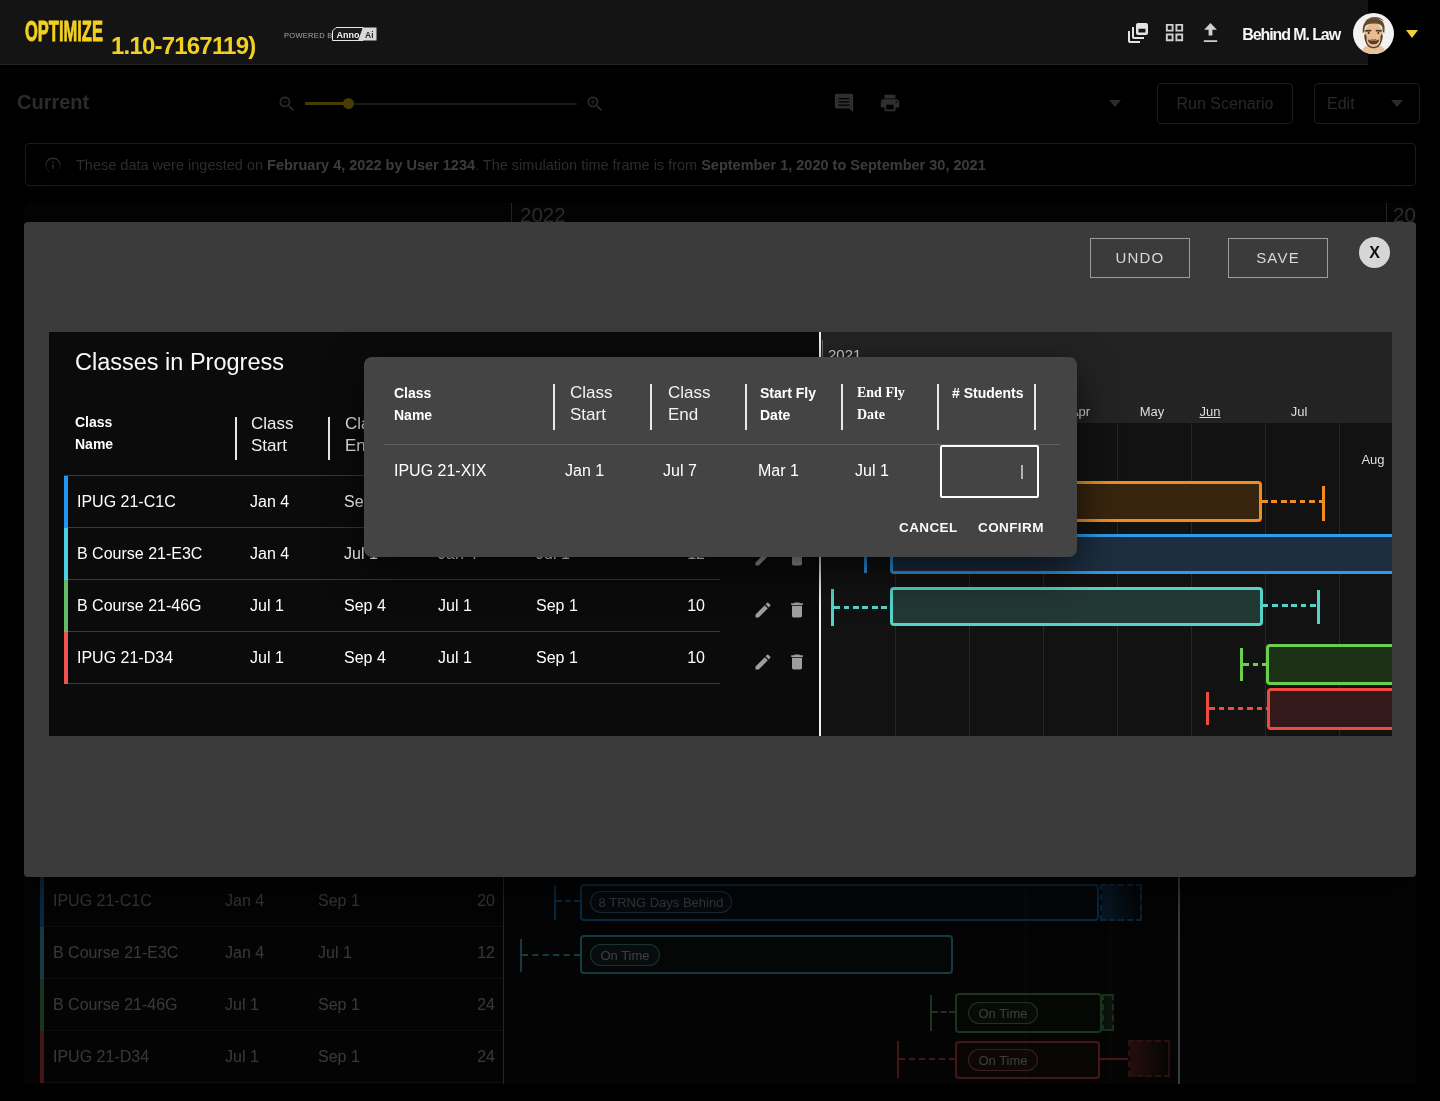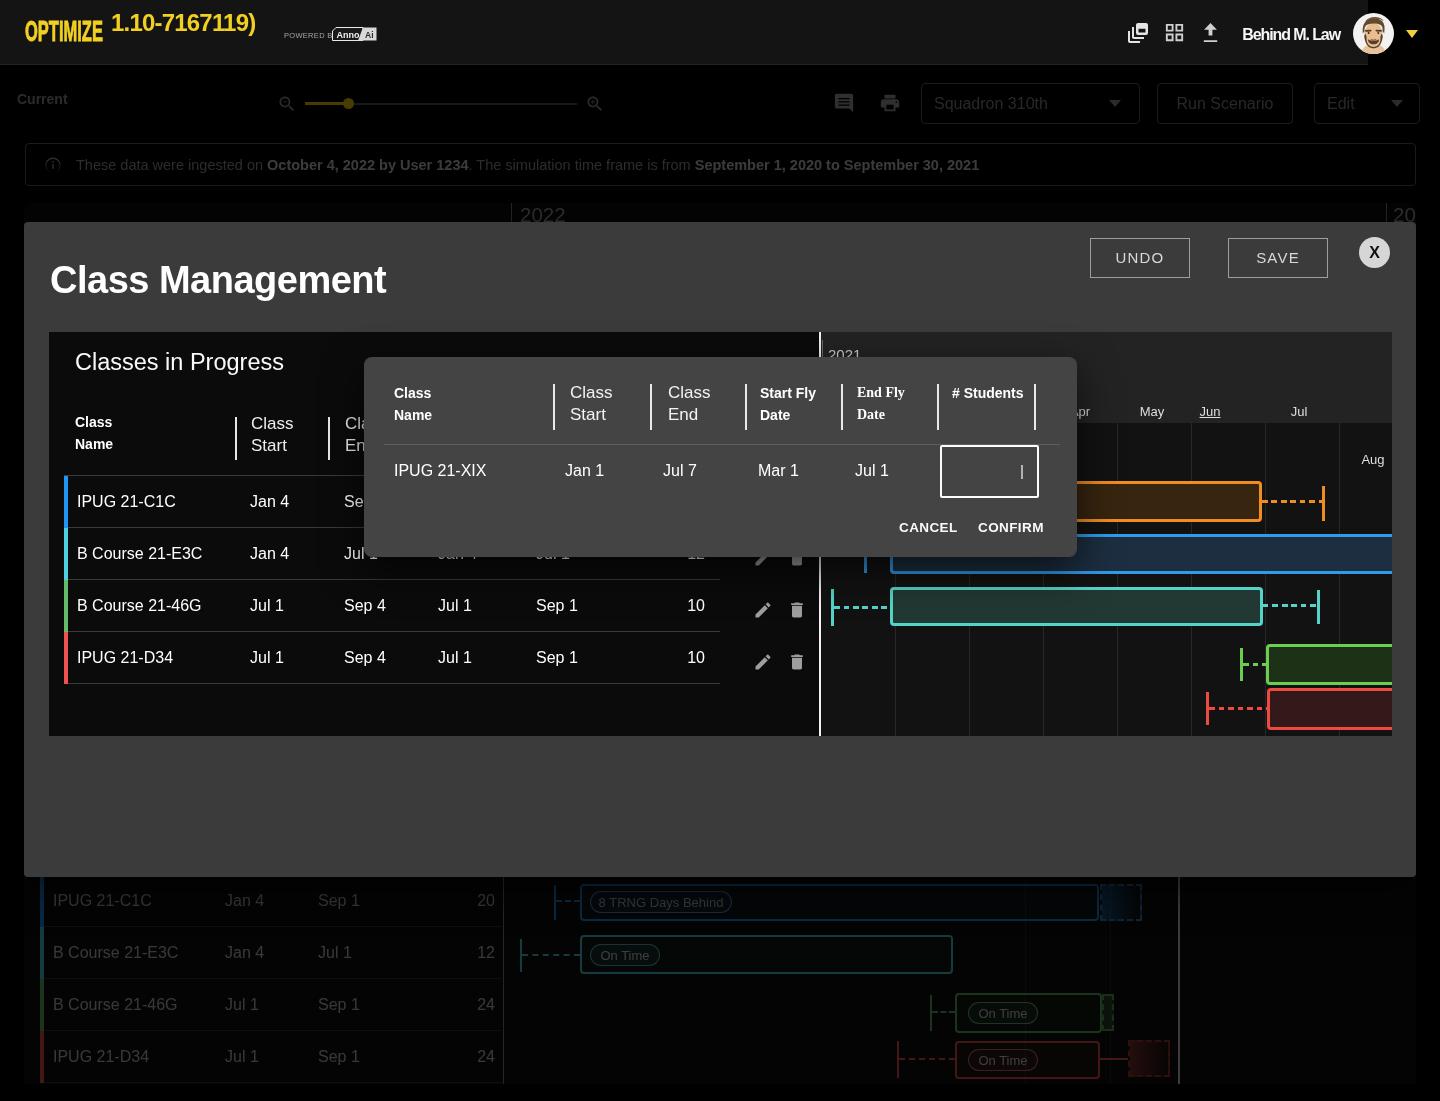--- a/index.html
+++ b/index.html
@@ -4,31 +4,31 @@
 <style>
   * { margin:0; padding:0; box-sizing:border-box; }
   html,body { width:1440px; height:1101px; background:#000; overflow:hidden; }
   body { font-family:"Liberation Sans", sans-serif; position:relative; }
   .abs { position:absolute; }
   #page { position:relative; width:1440px; height:1101px; }
 
   
   #topbar { position:absolute; left:0; top:0; width:1368px; height:65px; background:#141414; border-bottom:1px solid #232323; z-index:50; }
   .logo { position:absolute; left:25px; top:14px; color:#f2d021; font-weight:bold; font-size:30px; letter-spacing:0px; transform:scaleX(0.55); transform-origin:left center; -webkit-text-stroke:0.9px #f2d021; }
-  .ver { position:absolute; left:111px; top:9px; color:#f2d021; font-weight:bold; font-size:24px; letter-spacing:-0.8px; }
+  .ver { position:absolute; left:111px; top:32px; color:#f2d021; font-weight:bold; font-size:24px; letter-spacing:-0.8px; }
   .pwr { position:absolute; left:284px; top:31px; color:#a5a5a5; font-size:7.5px; letter-spacing:0.3px; }
   .anno { position:absolute; left:332px; top:27px; width:45px; height:14px; }
   .hicon { position:absolute; top:21px; }
   .uname { position:absolute; top:26px; left:1222px; width:118px; text-align:right; white-space:nowrap; color:#f7f7f7; font-weight:bold; font-size:16px; letter-spacing:-1.1px; }
   .avatar { position:absolute; left:1353px; top:13px; width:41px; height:41px; }
   .ucaret { position:absolute; left:1406px; top:30px; width:0; height:0; border-left:6.5px solid transparent; border-right:6.5px solid transparent; border-top:8px solid #f3cf3e; }
 
   
   #bg { position:absolute; inset:0; z-index:10; }
-  .cur { position:absolute; left:17px; top:91px; color:#9a9a9a; font-weight:bold; font-size:14px; }
+  .cur { position:absolute; left:17px; top:91px; color:#9a9a9a; font-weight:bold; font-size:20px; }
   .sl-track { position:absolute; left:305px; top:103px; width:272px; height:2px; background:#585858; }
   .sl-fill { position:absolute; left:305px; top:102px; width:43px; height:3px; background:#ffd60a; }
   .sl-knob { position:absolute; left:343px; top:98px; width:11px; height:11px; border-radius:50%; background:#ffd60a; }
   .tbtn { position:absolute; top:83px; height:41px; border:1px solid #666; border-radius:4px; color:#8f8f8f; font-size:16px; }
   .caret { position:absolute; width:0; height:0; border-left:6px solid transparent; border-right:6px solid transparent; border-top:7px solid #9a9a9a; }
   .banner { position:absolute; left:25px; top:143px; width:1391px; height:43px; border:1px solid #636363; border-radius:4px; color:#9e9e9e; font-size:14.5px; }
   .banner b { color:#d4d4d4; }
 
   
   #bigchart { position:absolute; left:24px; top:203px; width:1392px; height:881px; background:#101010; border-radius:8px 8px 0 0; overflow:hidden; }
@@ -90,35 +90,32 @@
         <path d="M15.5 14h-.79l-.28-.27C15.41 12.59 16 11.11 16 9.5 16 5.91 13.09 3 9.5 3S3 5.91 3 9.5 5.91 16 9.5 16c1.61 0 3.09-.59 4.23-1.57l.27.28v.79l5 4.99L20.49 19l-4.99-5zm-6 0C7.01 14 5 11.99 5 9.5S7.01 5 9.5 5 14 7.01 14 9.5 11.99 14 9.5 14zM12 10h-2v2H9v-2H7V9h2V7h1v2h2v1z"></path>
       </svg>
 
     <svg class="abs" style="left:833px; top:92px;" width="22" height="22" viewBox="0 0 24 24" fill="#a8a8a8">
         <path fill-rule="evenodd" d="M21.99 4c0-1.1-.89-2-1.99-2H4c-1.1 0-2 .9-2 2v12c0 1.1.9 2 2 2h14l4 4-.01-18zM6 6.5h12V8H6V6.5zm0 3.5h12v1.5H6V10zm0 3.5h12V15H6v-1.5z"></path>
       </svg>
     <svg class="abs" style="left:879px; top:92px;" width="22" height="22" viewBox="0 0 24 24" fill="#a8a8a8">
         <path d="M19 8H5c-1.66 0-3 1.34-3 3v6h4v4h12v-4h4v-6c0-1.66-1.34-3-3-3zm-3 11H8v-5h8v5zm3-7c-.55 0-1-.45-1-1s.45-1 1-1 1 .45 1 1-.45 1-1 1zm-1-9H6v4h12V3z"></path>
       </svg>
 
-    <div class="tbtn" style="left:921px; width:219px;">
-        <span style="position:absolute; left:12px; top:11px;">Squadron 310th</span>
-      </div>
     <div class="caret" style="left:1109px; top:100px;"></div>
     <div class="tbtn" style="left:1157px; width:136px; text-align:center; line-height:39px;">Run Scenario</div>
     <div class="tbtn" style="left:1314px; width:106px;">
         <span style="position:absolute; left:12px; top:11px;">Edit</span>
       </div>
     <div class="caret" style="left:1391px; top:100px;"></div>
 
     <div class="banner">
       <svg class="abs" style="left:18px; top:12px;" width="18" height="18" viewBox="0 0 24 24" fill="#9e9e9e">
           <path d="M12 2C6.48 2 2 6.48 2 12s4.48 10 10 10 10-4.48 10-10S17.52 2 12 2zm1 15h-2v-6h2v6zm0-8h-2V7h2v2zm-1 13c-4.97 0-9-4.03-9-9s4.03-9 9-9 9 4.03 9 9-4.03 9-9 9z" fill-rule="evenodd"></path>
         </svg>
-      <span style="position:absolute; left:50px; top:13px;">These data were ingested on <b>October 4, 2022 by User 1234</b>. The simulation time frame is from <b>September 1, 2020 to September 30, 2021</b></span>
+      <span style="position:absolute; left:50px; top:13px;">These data were ingested on <b>February 4, 2022 by User 1234</b>. The simulation time frame is from <b>September 1, 2020 to September 30, 2021</b></span>
     </div>
 
     <div id="bigchart">
 
       <div class="abs" style="left:487px; top:0; width:1px; height:19px; background:#888;"></div>
       <div class="abs" style="left:496px; top:0px; color:#a8a8a8; font-size:20.5px;">2022</div>
       <div class="abs" style="left:1362px; top:0; width:1px; height:19px; background:#888;"></div>
       <div class="abs" style="left:1369px; top:0px; color:#a8a8a8; font-size:20.5px;">2023</div>
 
       <div class="abs" style="left:1001px; top:653px; width:1px; height:228px; background:#2a2a2a;"></div>
@@ -223,21 +220,20 @@
         <path d="M12.9 17.9 L17.7 17.6 M23.3 17.6 L28.1 17.9" stroke="#4e3a24" stroke-width="1.6" stroke-linecap="round"></path>
         <circle cx="15.7" cy="20" r="1" fill="#3c2e1c"></circle>
         <circle cx="25.3" cy="20" r="1" fill="#3c2e1c"></circle>
         <path d="M17.8 26.6 Q20.5 27.8 23.2 26.6" stroke="#9c6750" stroke-width="1.6" fill="none"></path>
       </g>
     </svg>
     <div class="ucaret"></div>
   </div>
 
   <div id="modal">
-    <h1>Class Management</h1>
     <div class="mbtn" style="left:1066px;">UNDO</div>
     <div class="mbtn" style="left:1204px;">SAVE</div>
     <div class="xbtn">X</div>
 
     <div id="lpanel">
       <div class="cip">Classes in Progress</div>
       <div class="th-b" style="left:26px; top:79px;">Class<br>Name</div>
       <div class="vd" style="left:186px; top:85px; height:43px;"></div>
       <div class="th-r" style="left:202px; top:81px;">Class<br>Start</div>
       <div class="vd" style="left:279px; top:85px; height:43px;"></div>

